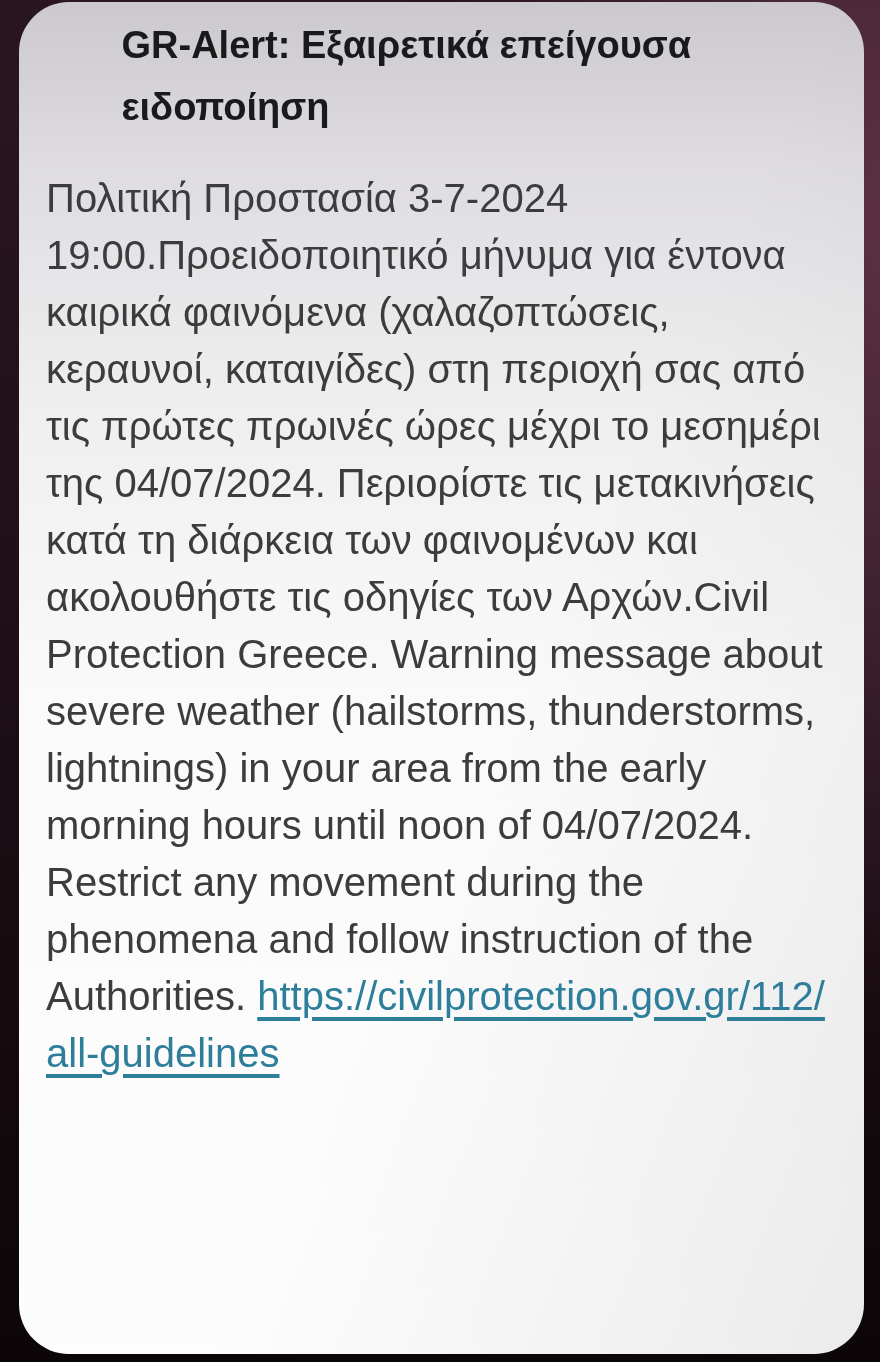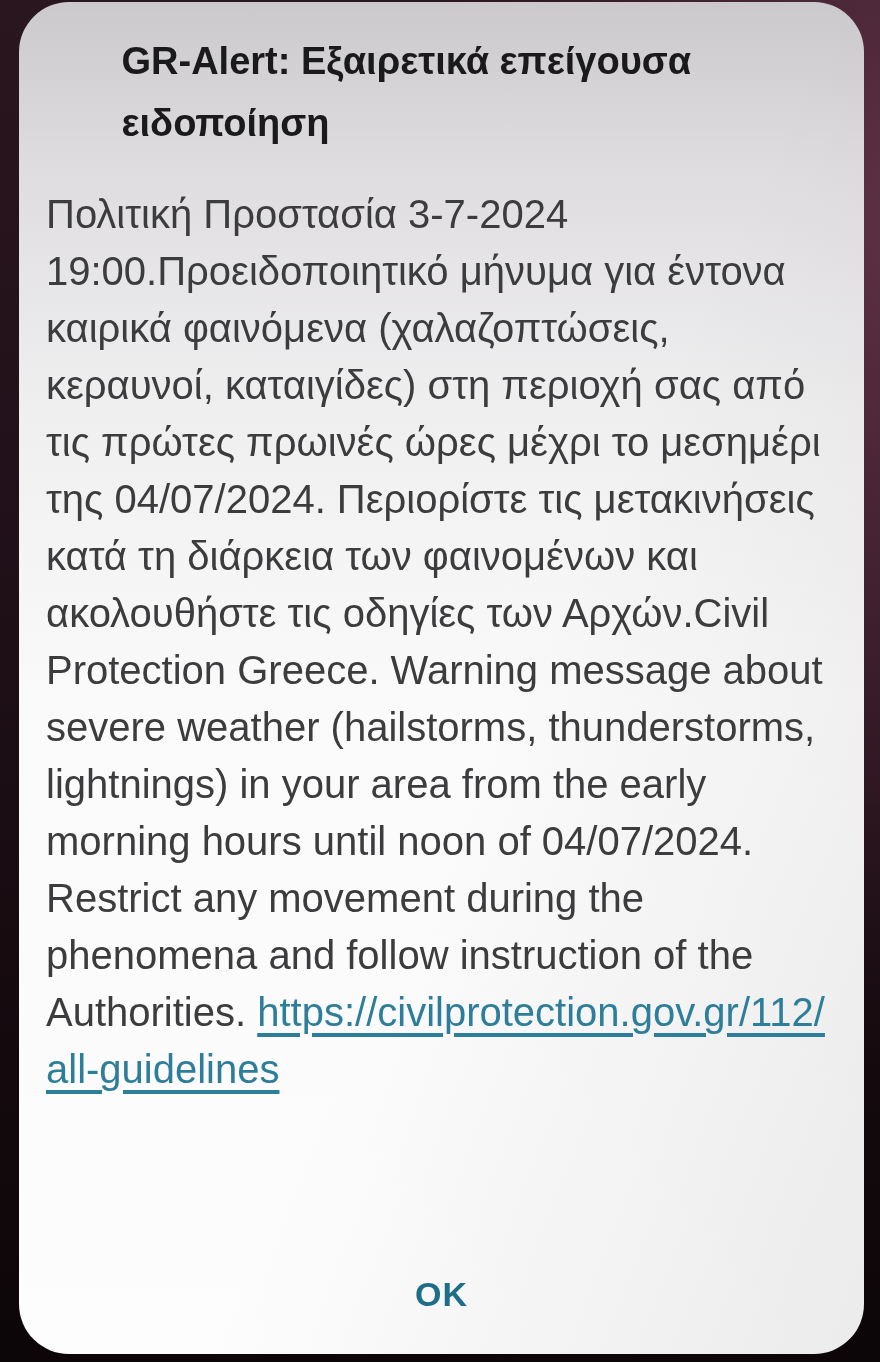--- a/index.html
+++ b/index.html
@@ -25,21 +25,21 @@
     width: 845px;
     height: 1352px;
     border-radius: 50px;
     box-sizing: border-box;
     background:
       linear-gradient(115deg, rgba(0,0,0,0) 55%, rgba(0,0,0,0.07) 100%),
       linear-gradient(180deg, #cbc9cc 0%, #dedcdf 12%, #f0eff0 30%, #fafafa 52%, #fdfdfd 100%);
   }
 
   .title-wrap {
-    padding-top: 28px;
+    padding-top: 12px;
     text-align: center;
   }
   .title {
     display: inline-block;
     text-align: left;
     font-size: 38px;
     font-weight: bold;
     line-height: 62px;
     color: #1a1a1c;
     max-width: 640px;
@@ -85,17 +85,14 @@
 <body>
 
 <div class="dialog">
 
   <div class="title-wrap">
     <div class="title">GR-Alert: Εξαιρετικά επείγουσα ειδοποίηση</div>
   </div>
 
   <p class="message"><span>Πολιτική Προστασία 3-7-2024 19:00.Προειδοποιητικό μήνυμα για έντονα καιρικά φαινόμενα (χαλαζοπτώσεις, κεραυνοί, καταιγίδες) στη περιοχή σας από τις πρώτες πρωινές ώρες μέχρι το μεσημέρι της 04/07/2024. Περιορίστε τις μετακινήσεις κατά τη διάρκεια των φαινομένων και ακολουθήστε τις οδηγίες των Αρχών.Civil Protection Greece. Warning message about severe weather (hailstorms, thunderstorms, lightnings) in your area from the early morning hours until noon of 04/07/2024. Restrict any movement during the phenomena and follow instruction of the Authorities. </span><a href="#">https://civilprotection.gov.gr/112/all-guidelines</a></p>
 
-  <div class="ok-row">
-    <button class="ok-button">OK</button>
-  </div>
 
 </div>
 
 </body></html>

